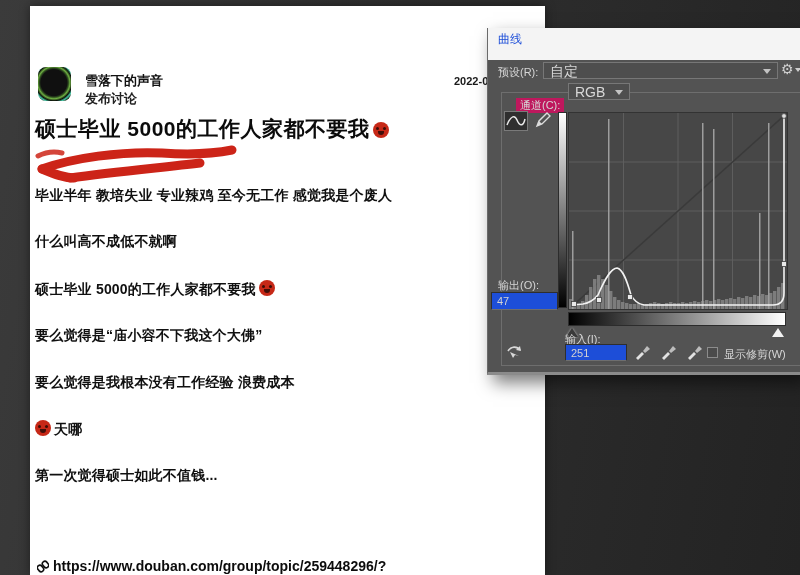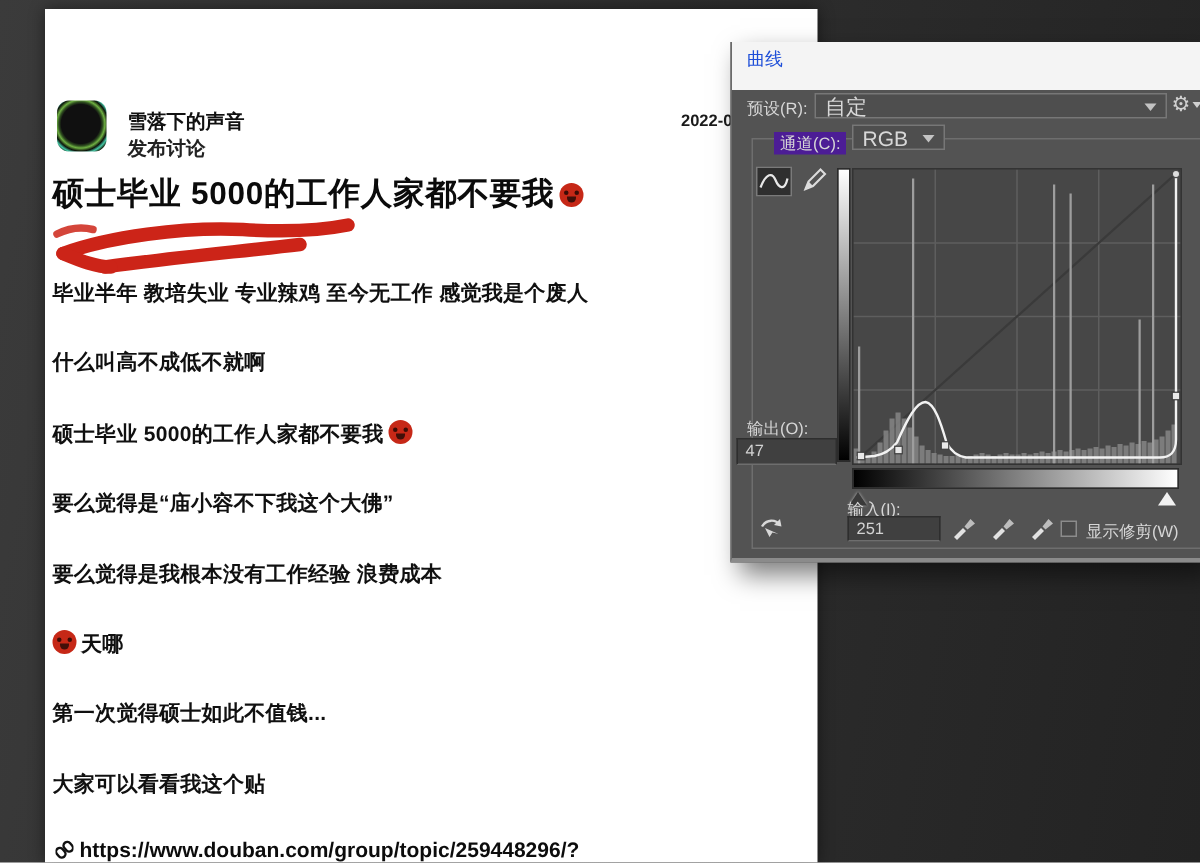--- a/index.html
+++ b/index.html
@@ -37,31 +37,31 @@
   .cry{display:inline-block;width:16px;height:16px;background:#c62817;border-radius:50%;position:relative;vertical-align:-2px;}
   .cry.after{margin-left:3px}.cry.before{margin-right:3px}
   .cry::before{content:"";position:absolute;left:3px;top:5px;width:3px;height:3px;border-radius:50%;background:#3c0c06;box-shadow:7px 0 0 #3c0c06;}
   .cry::after{content:"";position:absolute;left:5px;top:9px;width:6px;height:4px;border-radius:0 0 6px 6px;background:#400f09;}
 
   
   #dialog{left:487px;top:28px;width:313px;height:344px;background:#535353;overflow:hidden;
     border-left:1px solid #6a6a6a;border-bottom:3px solid #8b8b8b;box-shadow:6px 8px 16px rgba(0,0,0,.5);}
   #dlg-title{left:0;top:0;width:313px;height:32px;background:#f4f4f4;color:#1d4ed8;font-size:12px;line-height:22px;padding-left:10px;box-sizing:border-box;}
   .dlg-label{color:#d6d6d6;font-size:11px;}
-  .field{background:#404040;border:1px solid #2e2e2e;border-bottom-color:#6e6e6e;color:#d2d2d2;font-size:11px;box-sizing:border-box;}
+  .field{background:#1d4ed8;border:1px solid #2e2e2e;border-bottom-color:#6e6e6e;color:#d2d2d2;font-size:11px;box-sizing:border-box;}
   .ddown{background:#4e4e4e;border:1px solid #777;color:#d8d8d8;font-size:14px;box-sizing:border-box;padding:1px 6px;}
   .chev{position:absolute;right:6px;top:6px;width:0;height:0;border-left:4px solid transparent;border-right:4px solid transparent;border-top:5px solid #c3c3c3;}
 
   #preset-label{left:10px;top:37px;}
   #preset-dd{left:55px;top:34px;width:235px;height:17px;line-height:14px;}
   #gear{left:293px;top:33px;color:#d0d0d0;font-size:14px;}
   #gear .tri{display:inline-block;width:0;height:0;border-left:3px solid transparent;border-right:3px solid transparent;border-top:4px solid #cfcfcf;vertical-align:2px;margin-left:1px;}
 
   #groupbox{left:13px;top:64px;width:318px;height:272px;border:1px solid #6e6e6e;}
-  #channel-label{left:28px;top:60px;background:#4c1d95;padding:0 4px;}
+  #channel-label{left:28px;top:70px;background:#be185d;padding:0 4px;}
   #channel-dd{left:80px;top:55px;width:62px;height:17px;line-height:14px;}
 
   #tool-curve{left:16px;top:83px;width:24px;height:20px;background:#2f2f2f;border:1px solid #7a7a7a;box-sizing:border-box;}
   #tool-pencil{left:46px;top:83px;width:22px;height:20px;}
 
   #vgrad{left:70px;top:84px;width:9px;height:196px;background:linear-gradient(to bottom,#ffffff,#000000);border:1px solid #2c2c2c;box-sizing:border-box;}
   #grid{left:80px;top:84px;width:218px;height:196px;background:#474747;border:1px solid #333;box-sizing:content-box;}
   #hgrad{left:80px;top:284px;width:218px;height:14px;background:linear-gradient(to right,#000000,#ffffff);border:1px solid #2c2c2c;box-sizing:border-box;}
   .slider{width:0;height:0;border-left:6px solid transparent;border-right:6px solid transparent;}
   #slider-shadow{left:78px;top:300px;border-bottom:9px solid #3a3a3a;filter:drop-shadow(0 0 1px #bbb);}
@@ -99,21 +99,20 @@
     </g>
   </svg>
 
   <div id="p1" class="abs para">毕业半年 教培失业 专业辣鸡 至今无工作 感觉我是个废人</div>
   <div id="p2" class="abs para">什么叫高不成低不就啊</div>
   <div id="p3" class="abs para"><span>硕士毕业 5000的工作人家都不要我</span><span class="cry after"></span></div>
   <div id="p4" class="abs para">要么觉得是“庙小容不下我这个大佛”</div>
   <div id="p5" class="abs para">要么觉得是我根本没有工作经验 浪费成本</div>
   <div id="p6" class="abs para"><span class="cry before"></span><span>天哪</span></div>
   <div id="p7" class="abs para">第一次觉得硕士如此不值钱...</div>
-  <div id="p8" class="abs para">大家可以看看我这个贴</div>
 
   <div id="link-row" class="abs">
     <svg width="12" height="13" viewBox="0 0 12 13">
       <g fill="none" stroke="#111" stroke-width="1.6">
         <rect x="1" y="5" width="5" height="7" rx="2.5" transform="rotate(-40 3.5 8.5)"></rect>
         <rect x="6" y="1" width="5" height="7" rx="2.5" transform="rotate(-40 8.5 4.5)"></rect>
       </g>
     </svg><span>https://www.douban.com/group/topic/259448296/?</span>
   </div>
 </div>

